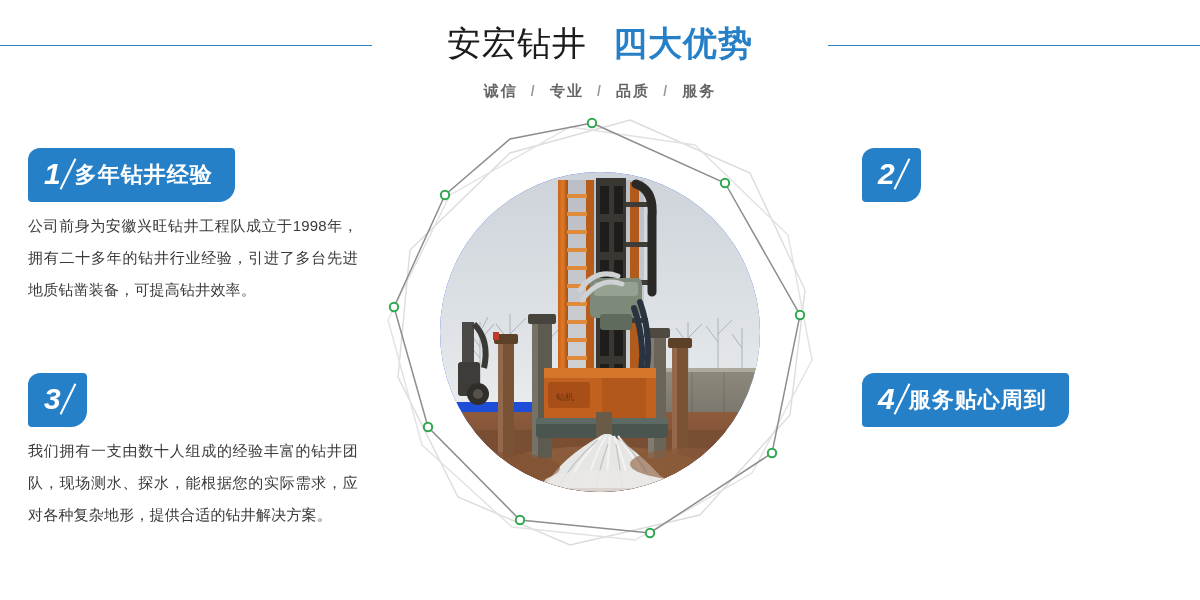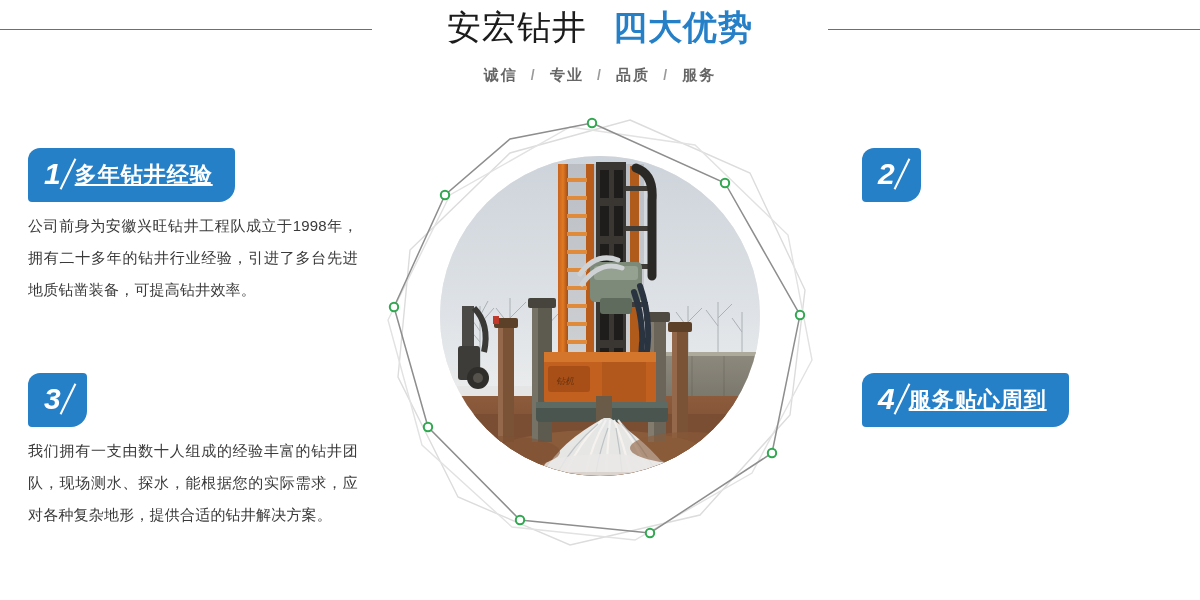--- a/index.html
+++ b/index.html
@@ -11,21 +11,21 @@
     width: 1200px;
     height: 600px;
     overflow: hidden;
     font-family: "Liberation Sans", "DejaVu Sans", sans-serif;
     position: relative;
   }
 
   
   .header {
     position: absolute;
-    top: 0;
+    top: 16px;
     left: 0;
     width: 1200px;
     height: 110px;
   }
   .rule {
     position: absolute;
     top: 29px;
     height: 1px;
     background: #2e7fc4;
   }
@@ -114,21 +114,20 @@
     height: 34px;
     background: #ffffff;
     transform: rotate(26deg);
     transform-origin: center;
   }
   .badge-title {
     font-size: 22px;
     font-weight: 700;
     color: #ffffff;
     letter-spacing: 1px;
-    text-decoration: underline;
   }
 
   .card-body {
     margin-top: 8px;
     font-size: 15px;
     line-height: 32px;
     color: #3a3a3a;
     width: 330px;
     text-align: justify;
     letter-spacing: 0.2px;
@@ -140,27 +139,26 @@
     left: 380px;
     top: 115px;
     width: 440px;
     height: 440px;
   }
   .center-graphic svg { display: block; }
 
   .photo-circle {
     position: absolute;
     left: 440px;
-    top: 156px;
+    top: 172px;
     width: 320px;
     height: 320px;
     border-radius: 50%;
     overflow: hidden;
-    background: #e5e5e5;
-    font-style: italic;
+    background: #1d4ed8;
   }
   .photo-svg { display: block; width: 320px; height: 320px; }
 </style>
 </head>
 <body>
 
 <div class="header">
   <div class="rule rule-left"></div>
   <div class="rule rule-right"></div>
 

